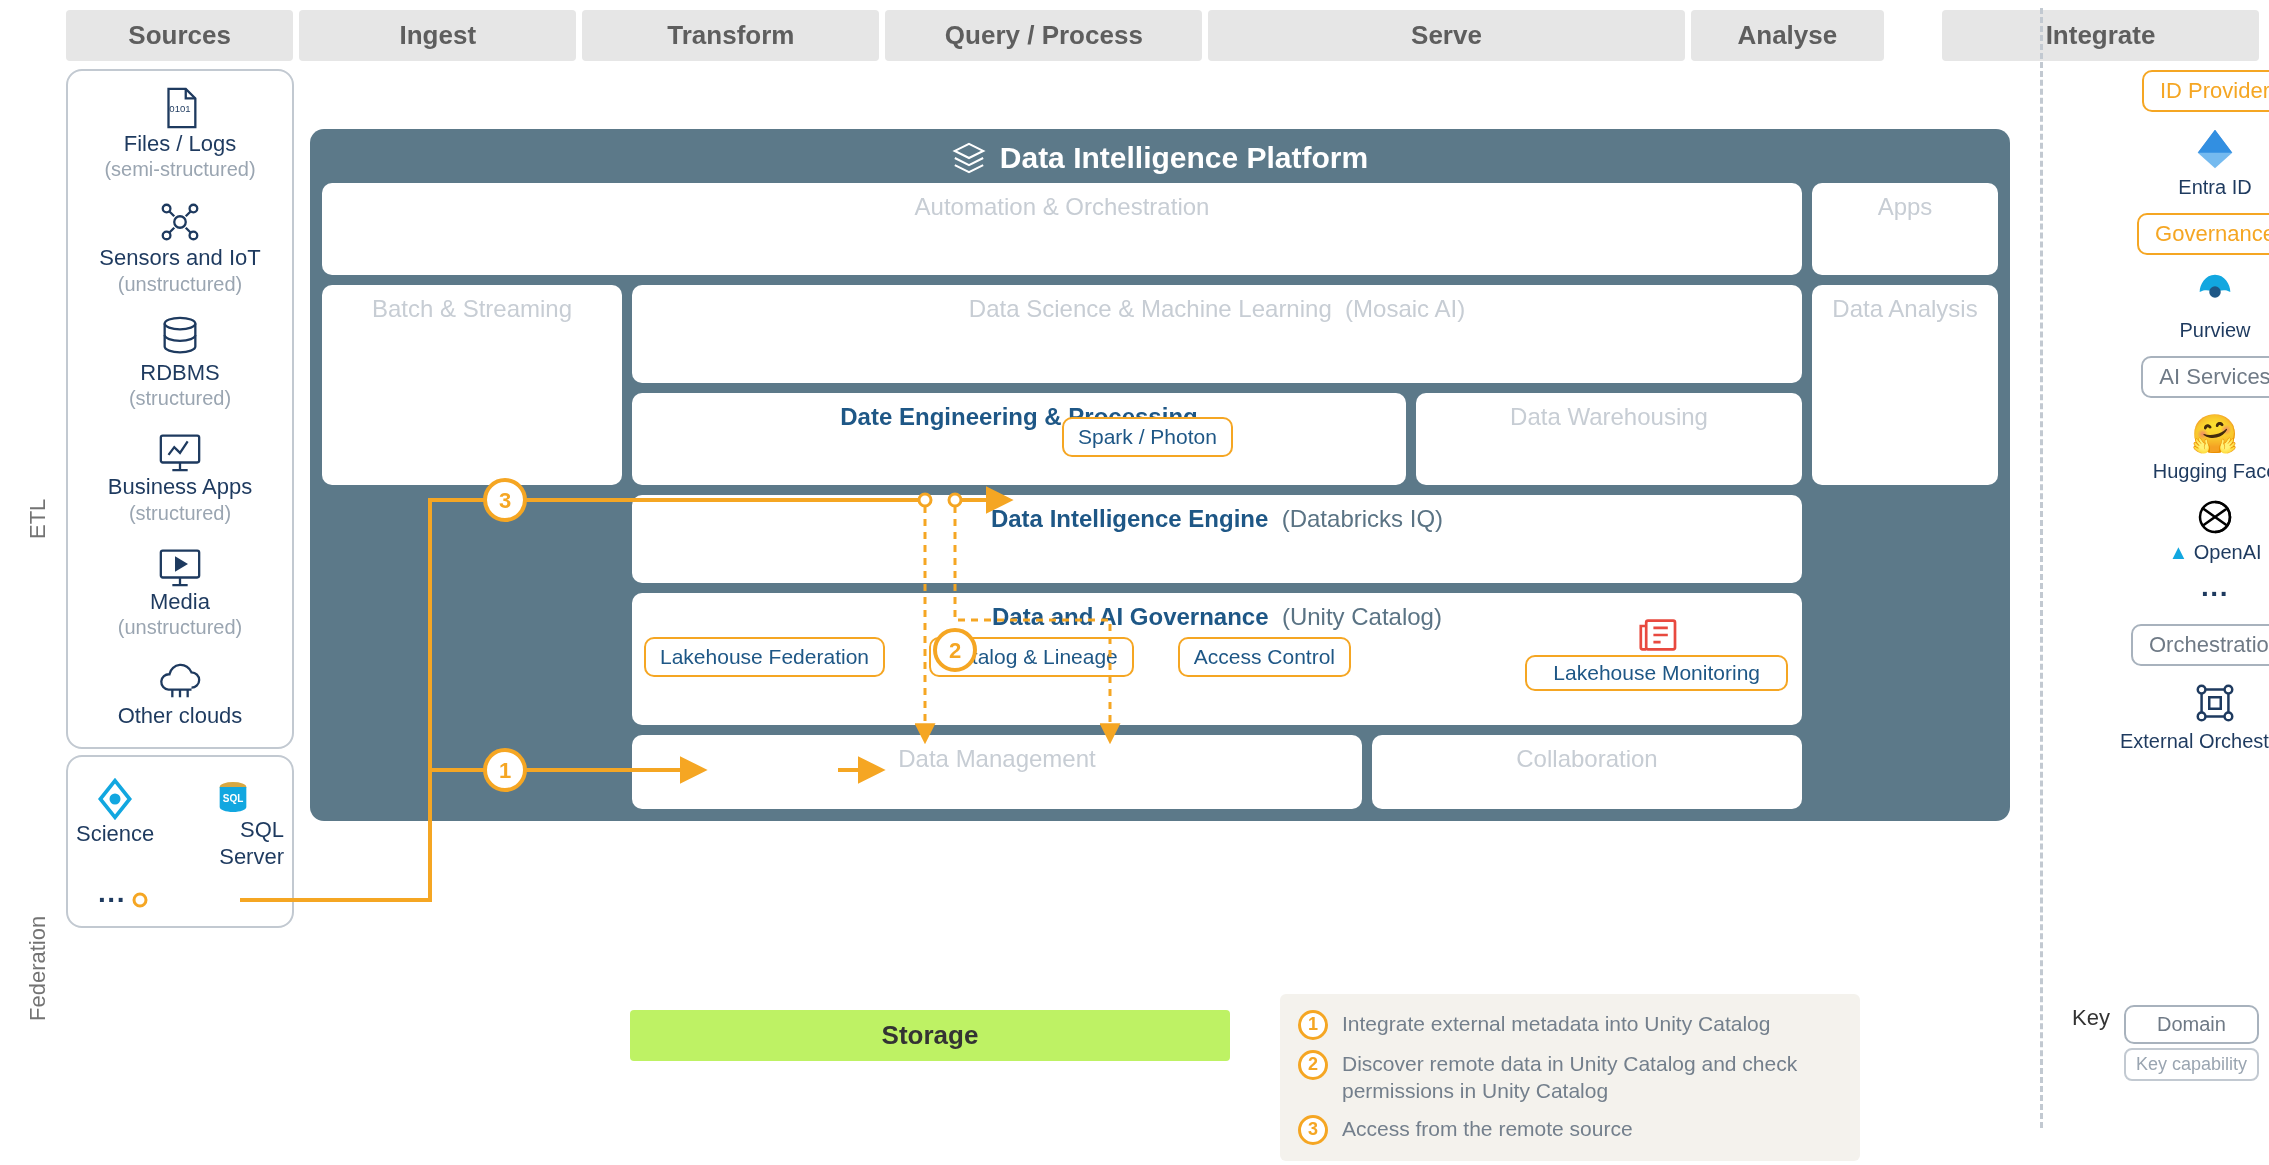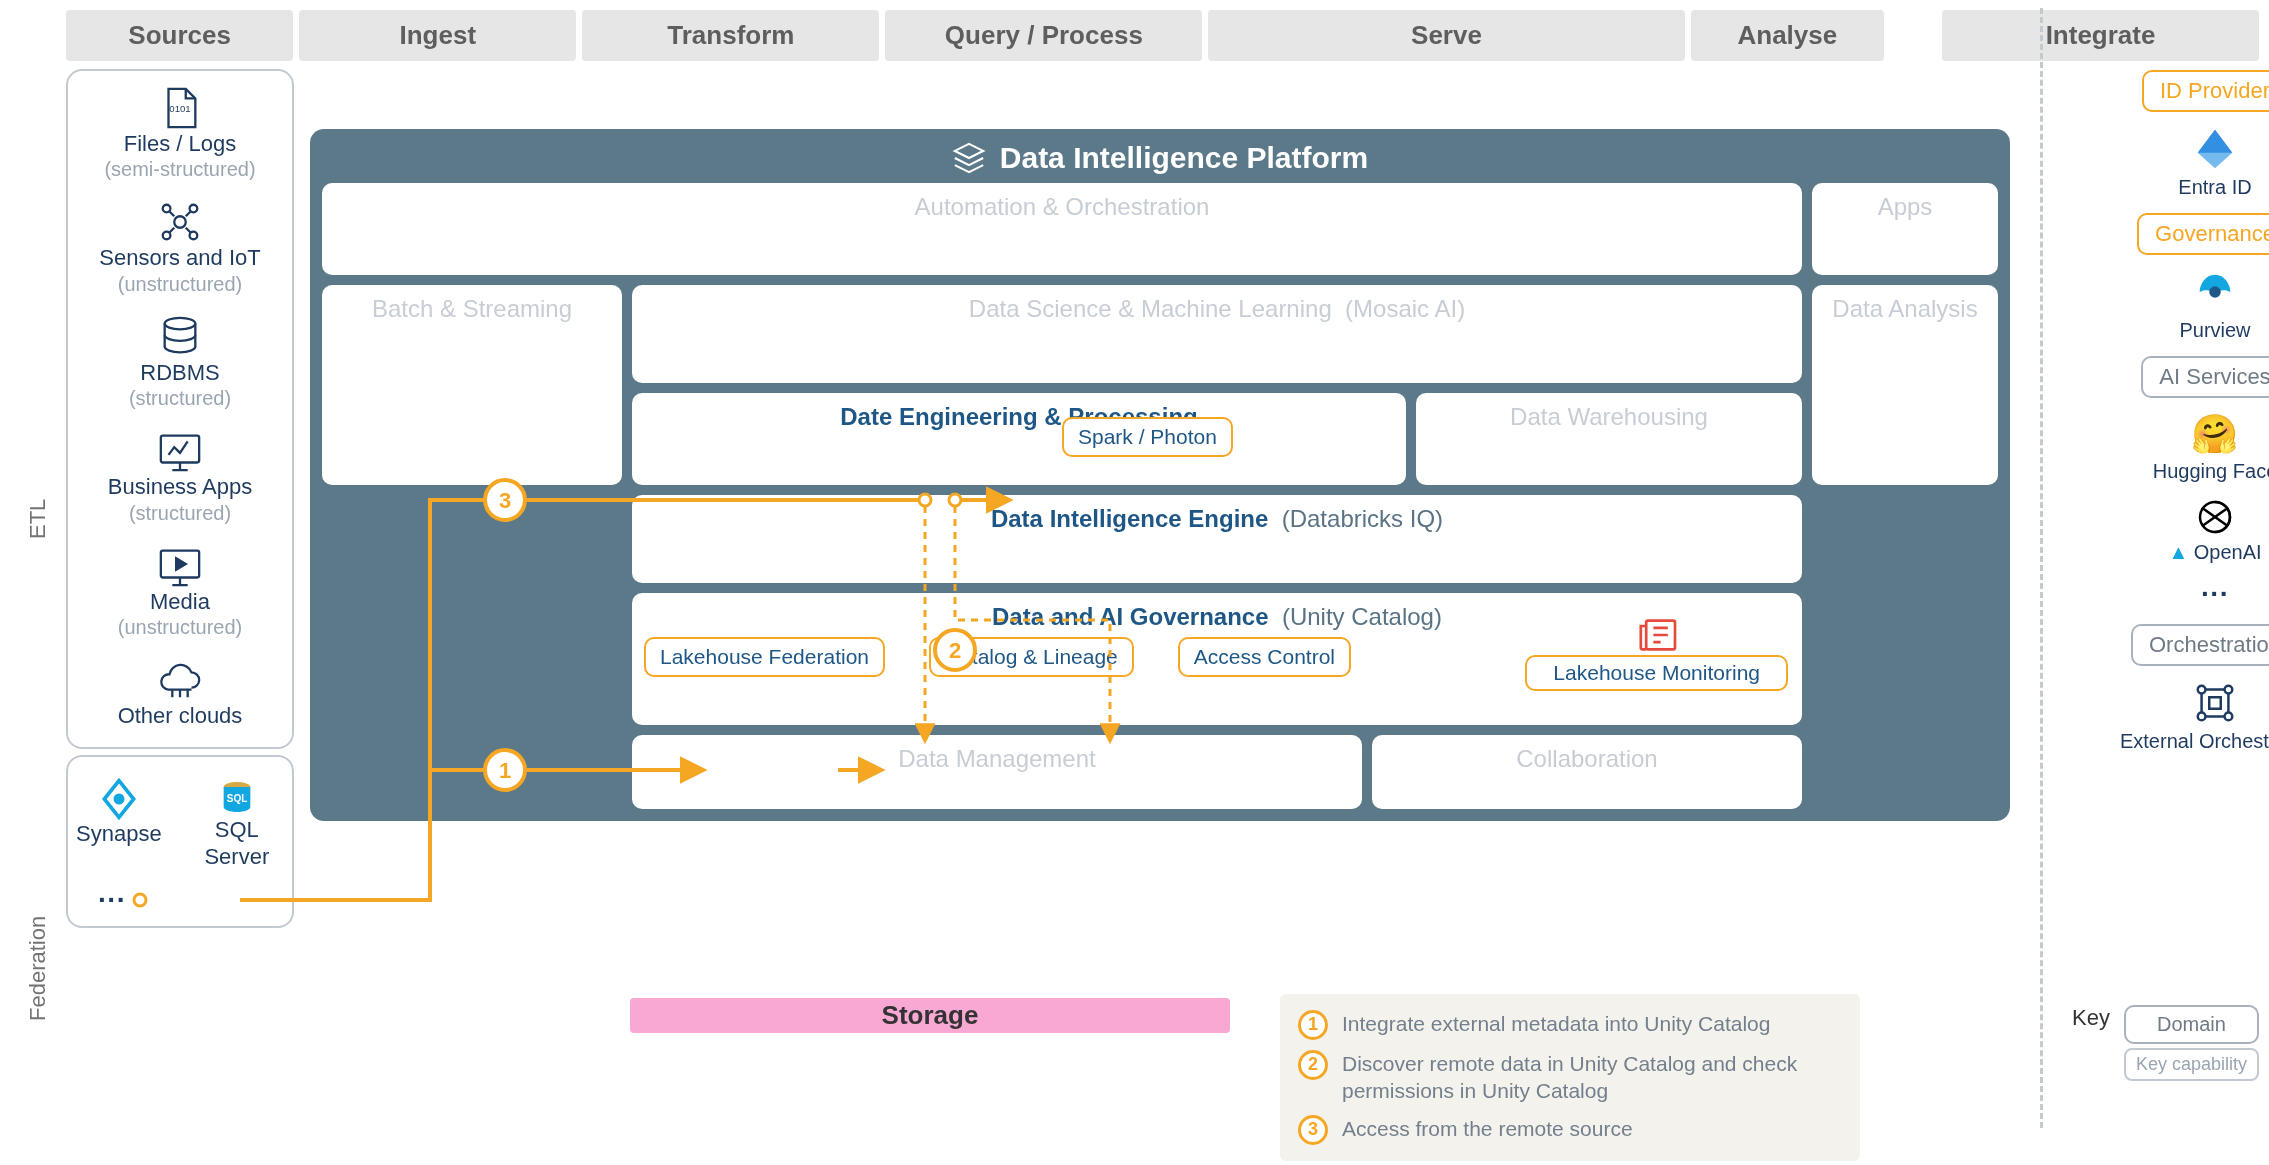--- a/index.html
+++ b/index.html
@@ -13,21 +13,21 @@
 .col-h.serve{width:478px}
 .col-h.analyse{width:194px}
 .col-h.integrate{width:318px;margin-left:52px}
 .main{display:flex;position:relative}
 .vlabel{writing-mode:vertical-rl;transform:rotate(180deg);font-size:22px;color:#737373;display:flex;align-items:center;justify-content:center}
 .vlabel.etl{width:36px;height:780px;position:absolute;left:10px;top:60px}
 .vlabel.fed{width:36px;height:108px;position:absolute;left:10px;top:845px}
 .sources-col{width:228px;margin-left:56px;display:flex;flex-direction:column;gap:6px}
 .src-box{border:2px solid #c2c9d1;border-radius:16px;padding:14px 8px 18px 8px;display:flex;flex-direction:column;align-items:center;gap:18px}
 .src-box.fed-box{padding:20px 8px 10px 8px}
-.src-item{display:flex;flex-direction:column;align-items:center;text-align:center;line-height:1.2}
+.src-item{display:flex;flex-direction:column;align-items:center;text-align:right;line-height:1.2}
 .src-item .label{color:#1e3a5f;font-size:22px}
 .src-item .sub{color:#9aa5b1;font-size:20px}
 .icon{color:#1e3a5f;display:block}
 .fed-row{display:flex;gap:28px;align-items:flex-start;justify-content:center;width:100%}
 .dots-inline{color:#1e3a5f;font-size:28px;font-weight:bold;align-self:center}
 .platform{position:absolute;left:300px;top:60px;width:1700px;background:#5c7989;border-radius:14px;padding:12px}
 .platform-title{display:flex;align-items:center;justify-content:center;gap:14px;color:#fff;font-size:30px;font-weight:600;margin-bottom:8px}
 .ptiles{display:flex;flex-direction:column;gap:10px}
 .prow{display:flex;gap:10px}
 .tile{background:#fff;border-radius:10px;padding:10px 14px;color:#c7cdd4;font-size:24px;font-weight:500;text-align:center}
@@ -35,21 +35,21 @@
 .tile.thin{height:92px}
 .tile.short{height:74px}
 .tile.med{height:98px}
 .inner-chip{display:inline-block;border:2px solid #f5a623;border-radius:10px;background:#fff;color:#1e5786;font-size:21px;font-weight:500;padding:6px 14px;text-align:center;line-height:1.15}
 .tile.eng{position:relative}
 .spark-chip{position:absolute;left:430px;top:24px}
 .gov-tile{position:relative;height:132px}
 .gov-chips{position:absolute;left:12px;top:44px;display:flex;gap:44px;align-items:center}
 .gov-right{position:absolute;right:14px;top:24px;display:flex;flex-direction:column;align-items:center;gap:2px}
 .storage-row{position:absolute;left:630px;top:990px;width:600px;text-align:center}
-.storage-band{background:#f9a8d4;color:#333;font-size:26px;font-weight:600;padding:2px 0;border-radius:4px;margin-top:8px}
+.storage-band{background:#bef264;color:#333;font-size:26px;font-weight:600;padding:10px 0;border-radius:4px;margin-top:20px}
 .adls{display:flex;flex-direction:column;align-items:center;color:#1e5786;font-size:22px;gap:4px}
 .adls-icon{background:#12a7e0;border-radius:4px;padding:4px 7px;color:#fff}
 .legend-box{position:absolute;left:1280px;top:994px;width:580px;background:#f4f2ed;border-radius:6px;padding:16px 18px;display:flex;flex-direction:column;gap:10px}
 .legend-row{display:flex;gap:14px;align-items:flex-start;color:#737f8c;font-size:21px;line-height:1.3}
 .num-circle{width:30px;height:30px;border-radius:50%;border:3px solid #f5a623;background:#fff;color:#f5a623;font-weight:700;display:flex;align-items:center;justify-content:center;font-size:18px;flex-shrink:0}
 .divider{position:absolute;left:2040px;top:8px;height:1120px;border-left:3px dashed #c2c9d1}
 .integrate-col{position:absolute;left:2072px;top:70px;width:286px;display:flex;flex-direction:column;align-items:center;gap:14px}
 .int-group-title{border:2px solid;border-radius:10px;padding:6px 16px;font-size:22px;font-weight:500}
 .int-group-title.orange{border-color:#f5a623;color:#f5a623}
 .int-group-title.grey{border-color:#a8b2bd;color:#6f7a86}
@@ -137,21 +137,21 @@
       </div>
     </div>
 
     <div class="src-box fed-box">
       <div class="fed-row">
         <div class="src-item">
           <svg width="44" height="44" viewBox="0 0 24 24">
               <path d="M12 2L4 12l8 10 8-10z" fill="none" stroke="#12a7e0" stroke-width="2"></path>
               <circle cx="12" cy="12" r="3" fill="#12a7e0"></circle>
             </svg>
-          <span class="label">Synapse</span>
+          <span class="label">Science</span>
         </div>
         <div class="src-item">
           <svg width="40" height="40" viewBox="0 0 24 24">
               <ellipse cx="12" cy="6" rx="8" ry="3" fill="#d8a842"></ellipse>
               <path d="M4 6v12c0 1.7 3.6 3 8 3s8-1.3 8-3V6" fill="#12a7e0"></path>
               <text x="12" y="15" font-size="6" text-anchor="middle" fill="#fff" font-weight="bold">SQL</text>
             </svg>
           <span class="label">SQL Server</span>
         </div>
       </div>

